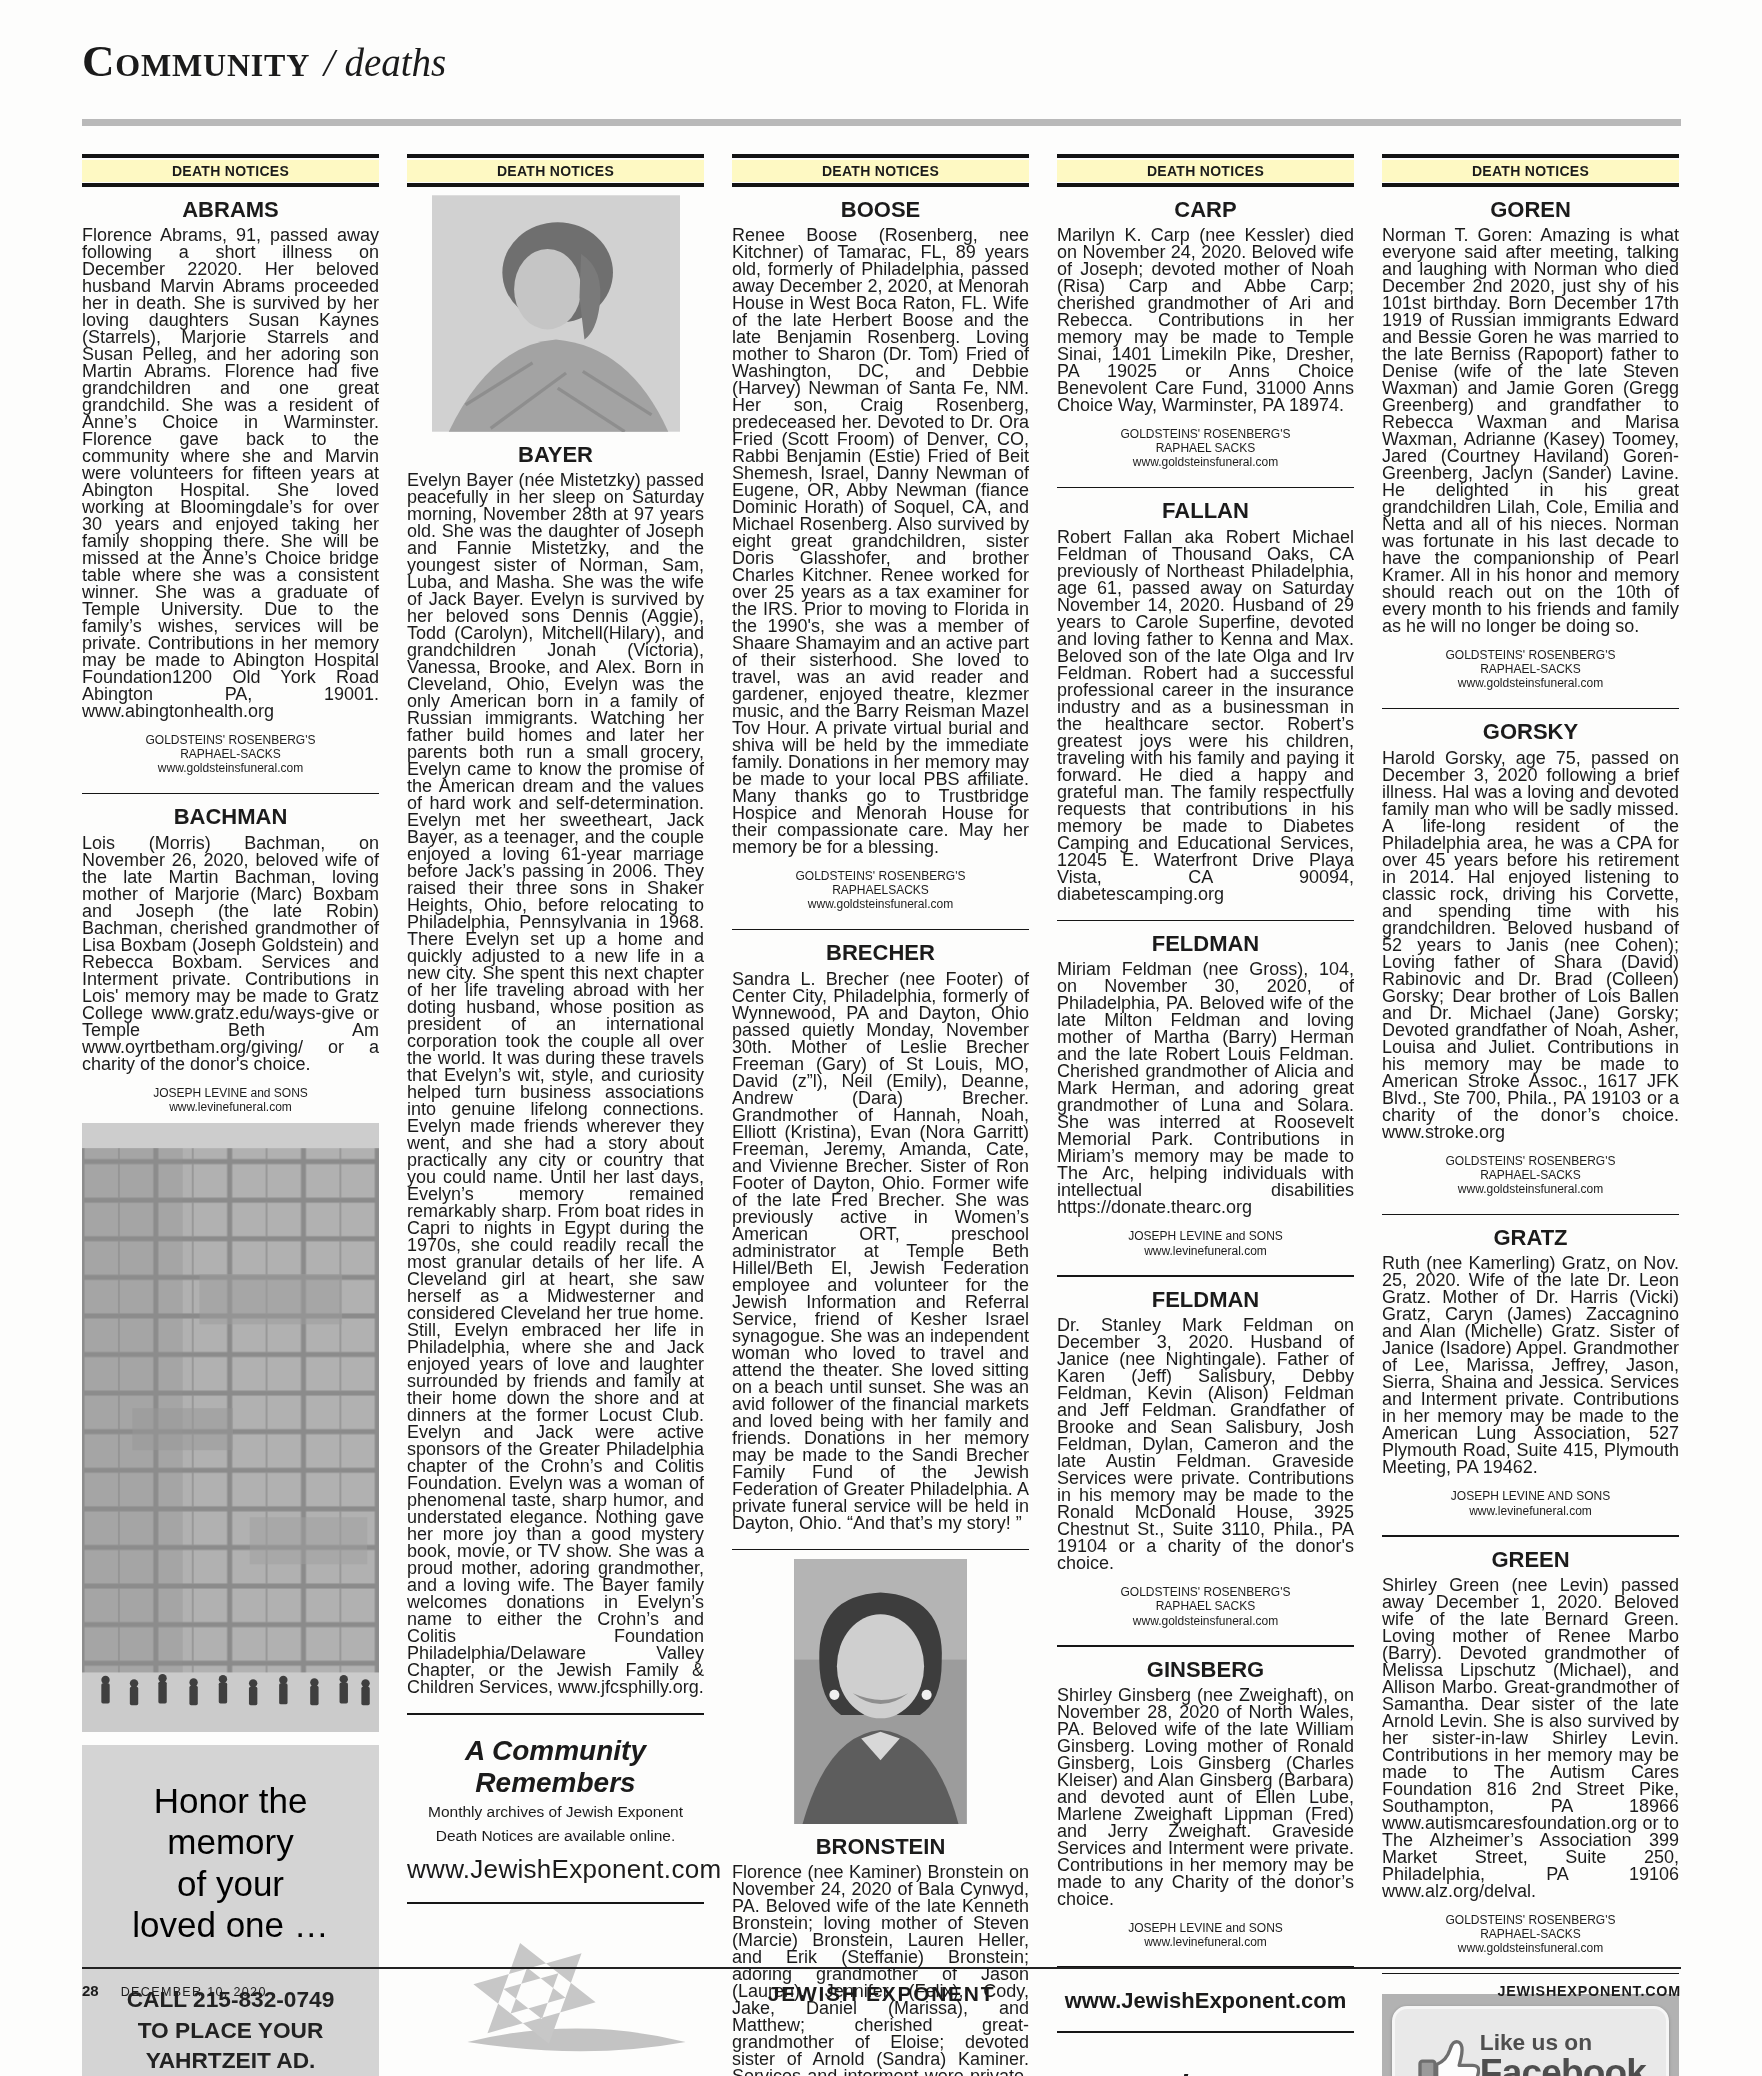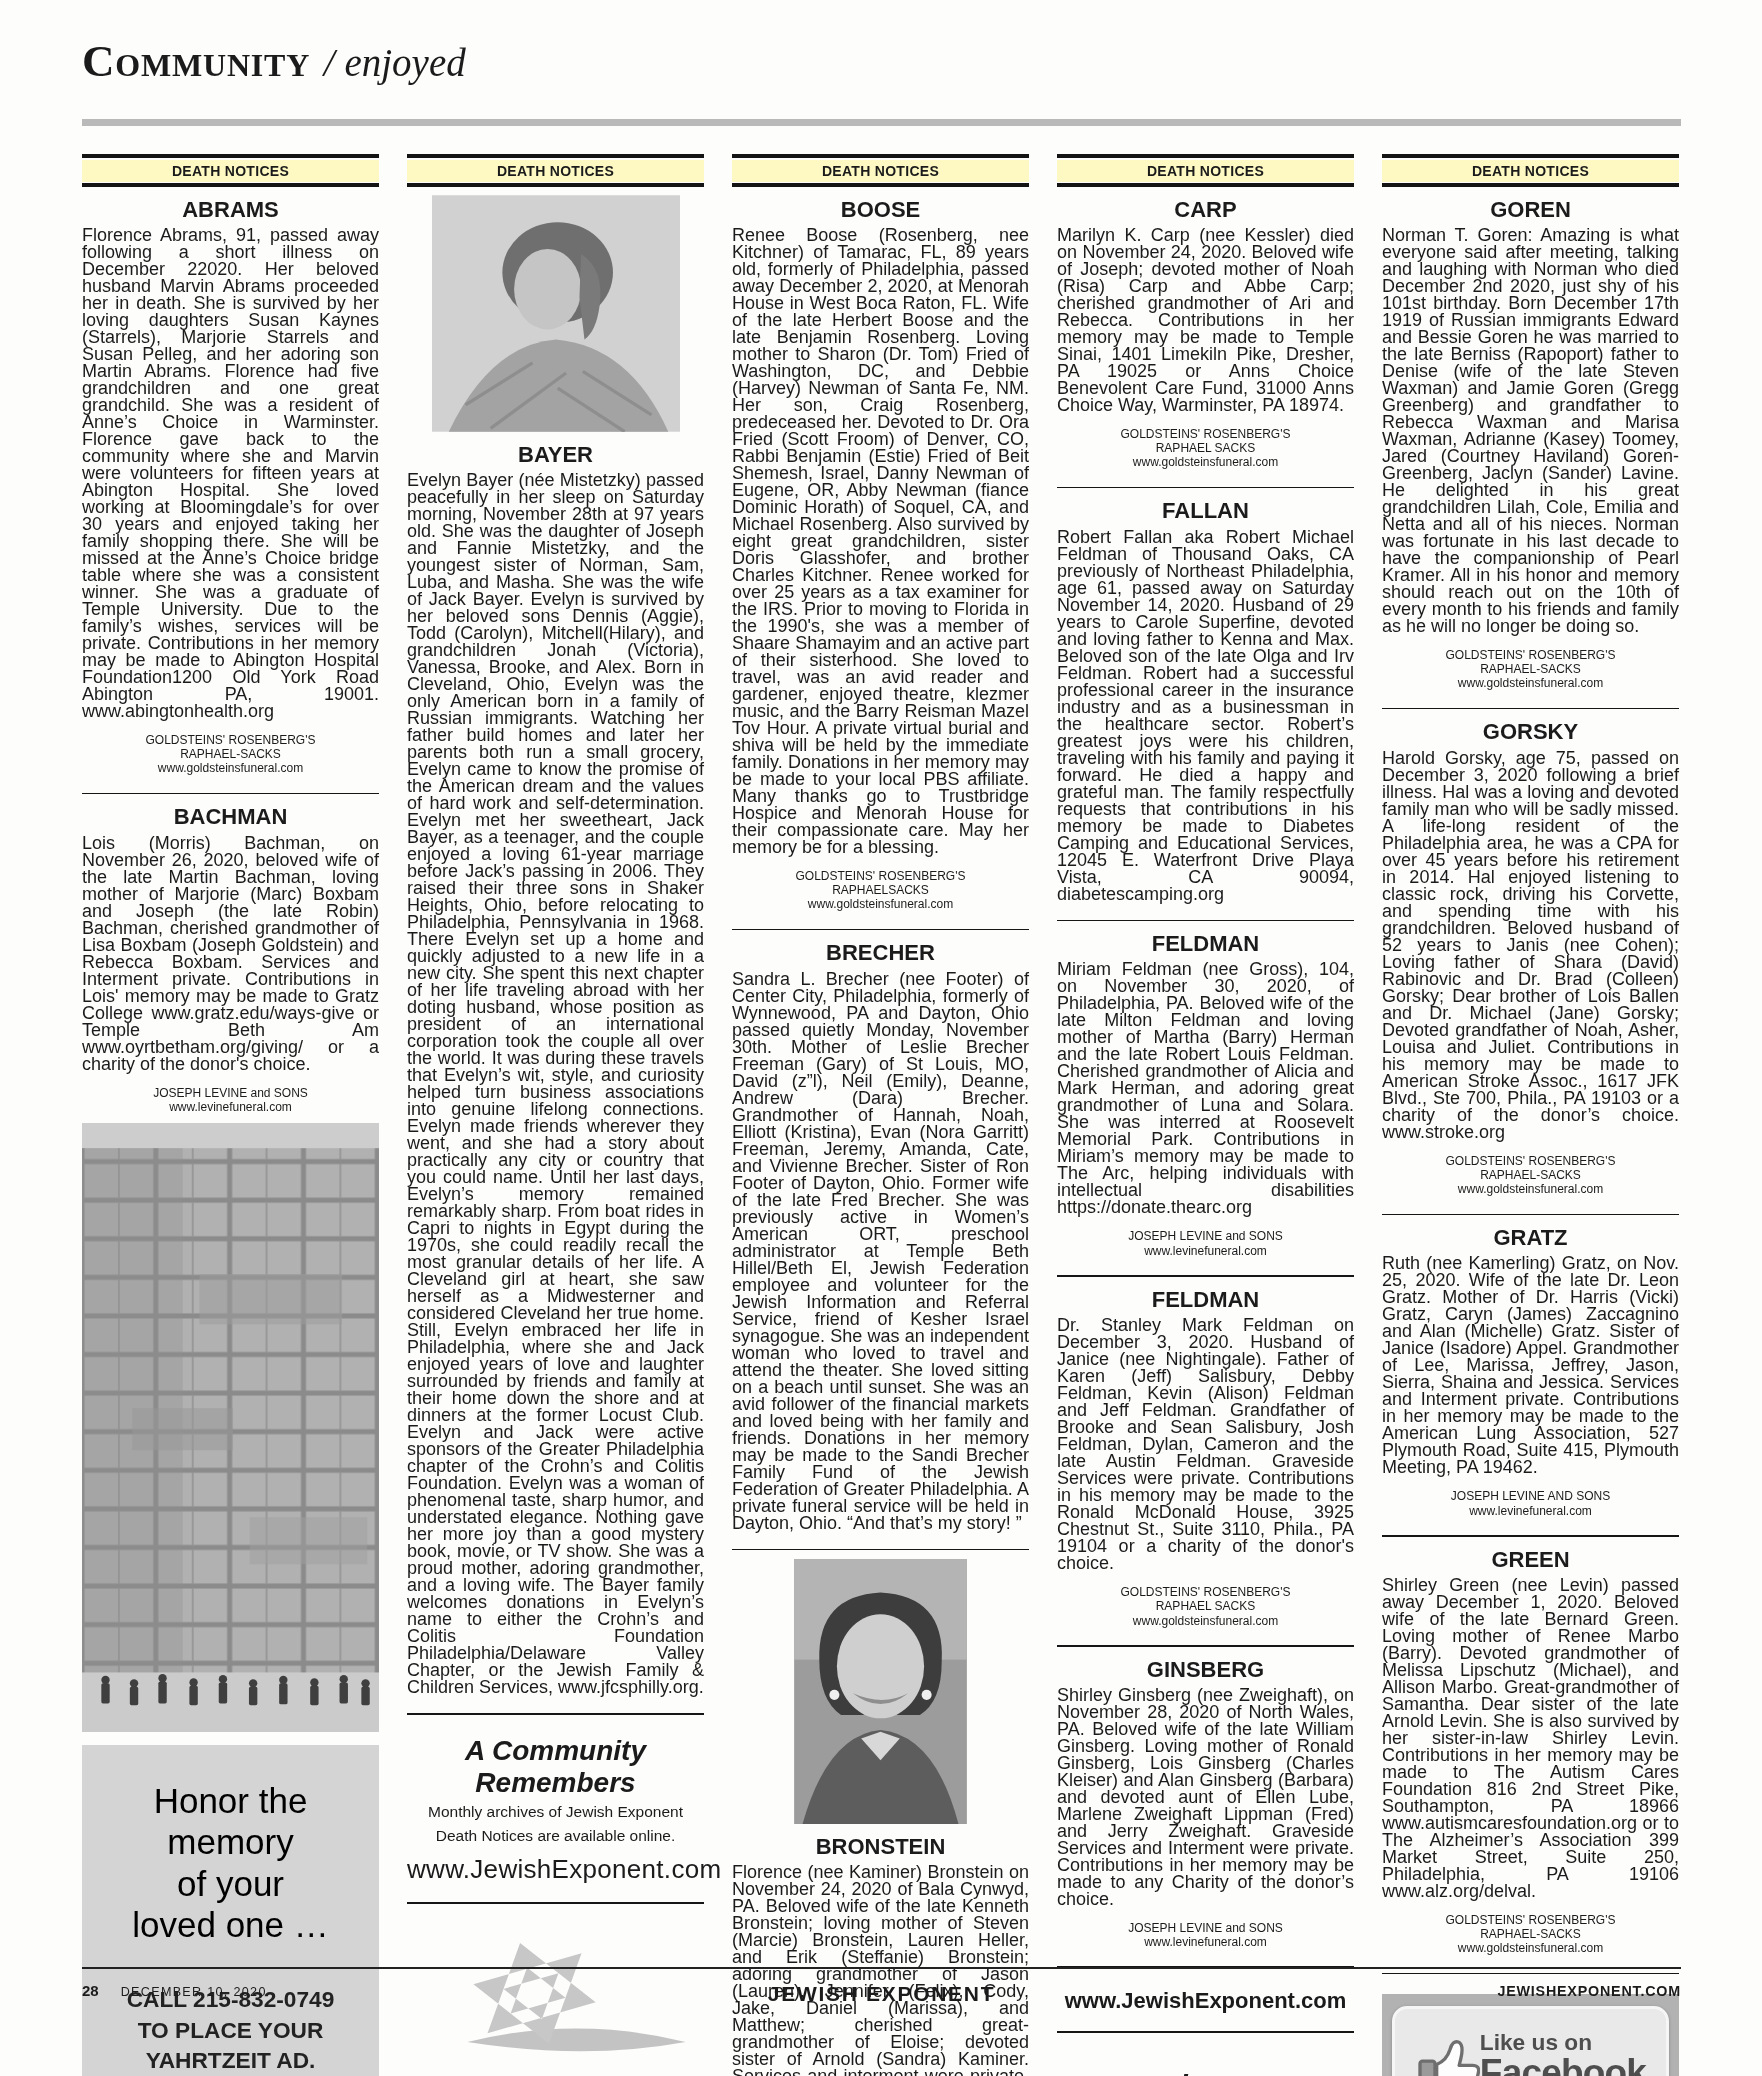--- a/index.html
+++ b/index.html
@@ -73,21 +73,21 @@
               font-size:21px; letter-spacing:1.7px; }
   .f-right { margin-left:auto; font-weight:bold; font-size:14.3px; letter-spacing:0.8px; }
 </style>
 </head>
 <body>
 
 <div class="page">
 
   <div class="masthead">
     <span class="section">Community</span>
-    <span class="sub">/ enjoyed</span>
+    <span class="sub">/ deaths</span>
   </div>
   <div class="header-rule"></div>
 
   <div class="content">
 
     <div class="col">
       <div class="dn">
         <div class="dn-label">DEATH NOTICES</div>
         <div class="dn-rule"></div>
       </div>

